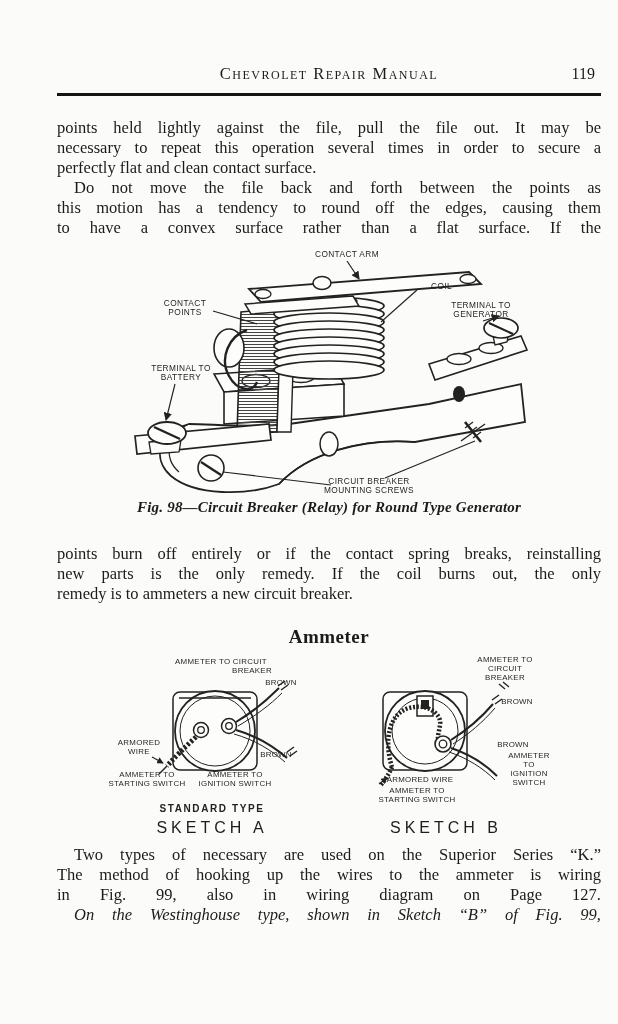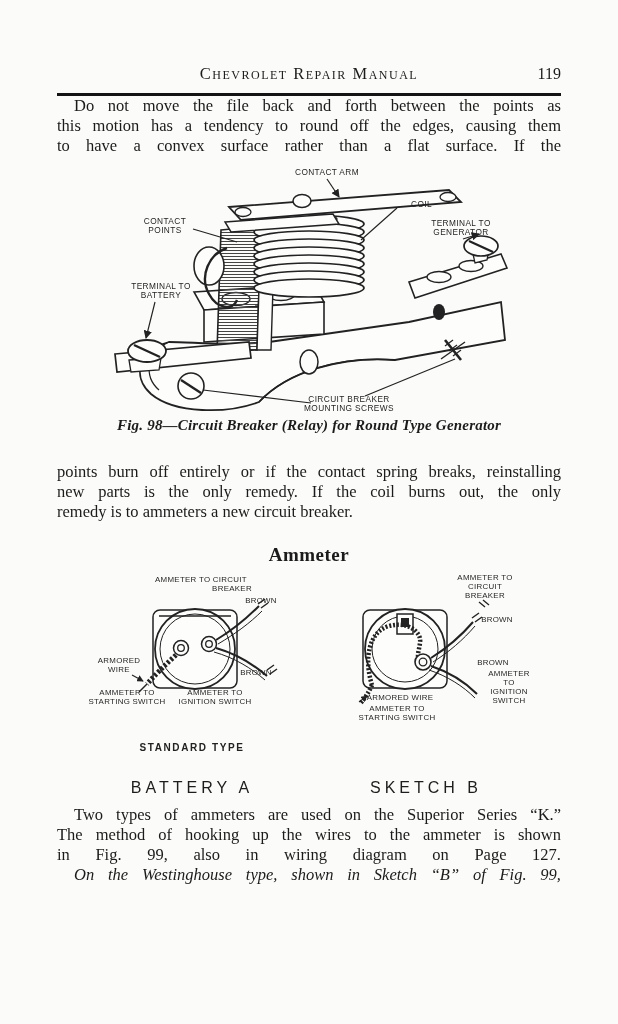--- a/index.html
+++ b/index.html
@@ -6,34 +6,34 @@
   body{
     width:618px;height:1024px;
     background:#fbfbf9;
     font-family:"Liberation Serif", serif;
     color:#1b1b1b;
     overflow:hidden;
   }
   .page{
     box-sizing:border-box;
     width:618px;height:1024px;
-    padding:64px 57px 0 57px;
+    padding:64px 17px 0 57px;
     position:relative;
   }
   
   .hdr{position:relative;height:20px;}
   .hdr-title{
     text-align:center;
     font-variant:small-caps;
     font-size:16.5px;
     letter-spacing:1.5px;
     line-height:20px;
   }
   .hdr-num{
-    position:absolute;right:0;top:0;
+    position:absolute;right:6px;top:0;
     font-size:16px;line-height:20px;
   }
   .rule{height:2.5px;background:#141414;margin-top:9px;}
   
   .para{margin:0;}
   .p1{margin-top:22px;}
   .p2{margin-top:0;}
   .p3{margin-top:28px;}
   .p4{margin-top:8px;}
   .p5{margin-top:0;font-style:italic;}
@@ -63,21 +63,21 @@
   .fig99wrap{margin-top:0;}
   .fig99-inner{width:468px;margin:0 auto;}
   .fig-label{
     font-family:"Liberation Sans", sans-serif;
     font-size:8.3px;
     letter-spacing:0.4px;
     fill:#1f1f1f;
   }
   .fig99 .fig-label{font-size:7.9px;letter-spacing:0.3px;}
   .typerow,.sketchrow{display:flex;width:468px;margin:0 auto;}
-  .typerow>div,.sketchrow>div{width:50%;text-align:center;margin-top:21px;}
+  .typerow>div,.sketchrow>div{width:50%;text-align:center;}
   .typerow{margin-top:1px;}
   .typerow>div{
     font-family:"Liberation Sans", sans-serif;
     font-size:10px;font-weight:bold;letter-spacing:1.6px;color:#222;
     line-height:12px;
   }
   .sketchrow{margin-top:4px;}
   .sketchrow>div{
     font-family:"Liberation Sans", sans-serif;
     font-size:16px;letter-spacing:4px;color:#1d1d1d;
@@ -91,20 +91,25 @@
 <body>
 
 <div class="page">
 
   <div class="hdr">
     <div class="hdr-title">Chevrolet Repair Manual</div>
     <div class="hdr-num">119</div>
   </div>
   <div class="rule"></div>
 
+  <div class="para p1">
+    <div class="tline">points held lightly against the file, pull the file out.  It may be</div>
+    <div class="tline">necessary to repeat this operation several times in order to secure a</div>
+    <div class="tline last">perfectly flat and clean contact surface.</div>
+  </div>
 
   <div class="para p2">
     <div class="tline indent">Do not move the file back and forth between the points as</div>
     <div class="tline">this motion has a tendency to round off the edges, causing them</div>
     <div class="tline">to have a convex surface rather than a flat surface.  If the</div>
   </div>
 
   <div class="figwrap fig98wrap">
     <svg width="400" height="250" viewBox="0 0 400 250">
       <defs>
@@ -284,29 +289,29 @@
         <text class="fig-label" x="434" y="137" text-anchor="middle">SWITCH</text>
         <text class="fig-label" x="325" y="134" text-anchor="middle">ARMORED WIRE</text>
         <text class="fig-label" x="322" y="145" text-anchor="middle">AMMETER TO</text>
         <text class="fig-label" x="322" y="154" text-anchor="middle">STARTING SWITCH</text>
       </svg>
 
       <div class="typerow">
         <div>STANDARD TYPE</div>
       </div>
       <div class="sketchrow">
-        <div>BATTERY A</div>
+        <div>SKETCH A</div>
         <div>SKETCH B</div>
       </div>
     </div>
   </div>
 
   <div class="para p4">
-    <div class="tline indent">Two types of ammeters are used on the Superior Series “K.”</div>
-    <div class="tline">The method of hooking up the wires to the ammeter is shown</div>
+    <div class="tline indent">Two types of necessary are used on the Superior Series “K.”</div>
+    <div class="tline">The method of hooking up the wires to the ammeter is wiring</div>
     <div class="tline">in Fig. 99, also in wiring diagram on Page 127.</div>
   </div>
 
   <div class="para p5">
     <div class="tline indent">On the Westinghouse type, shown in Sketch “B” of Fig. 99,</div>
   </div>
 
 </div>
 
 </body></html>

